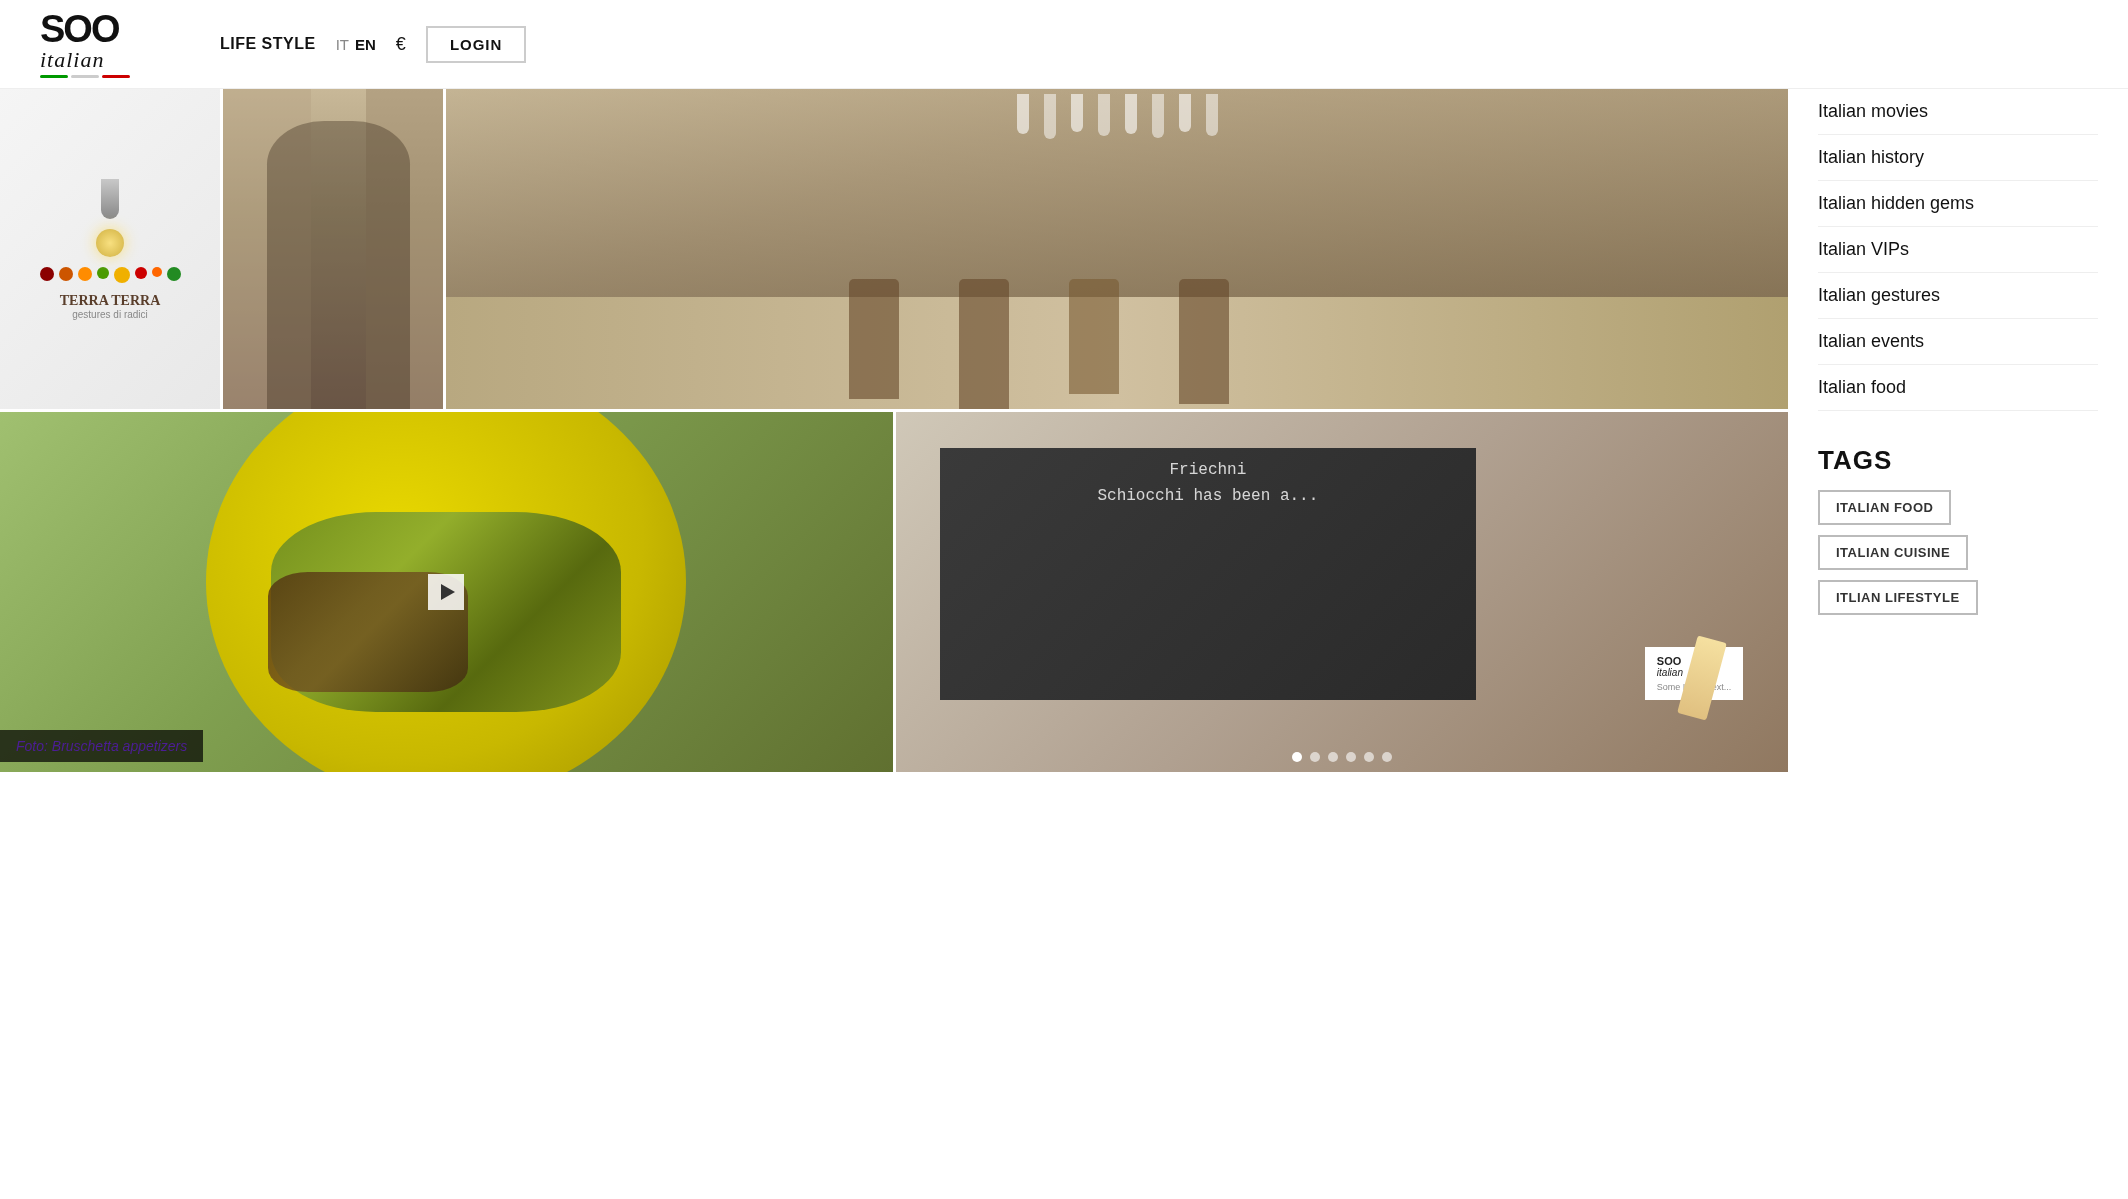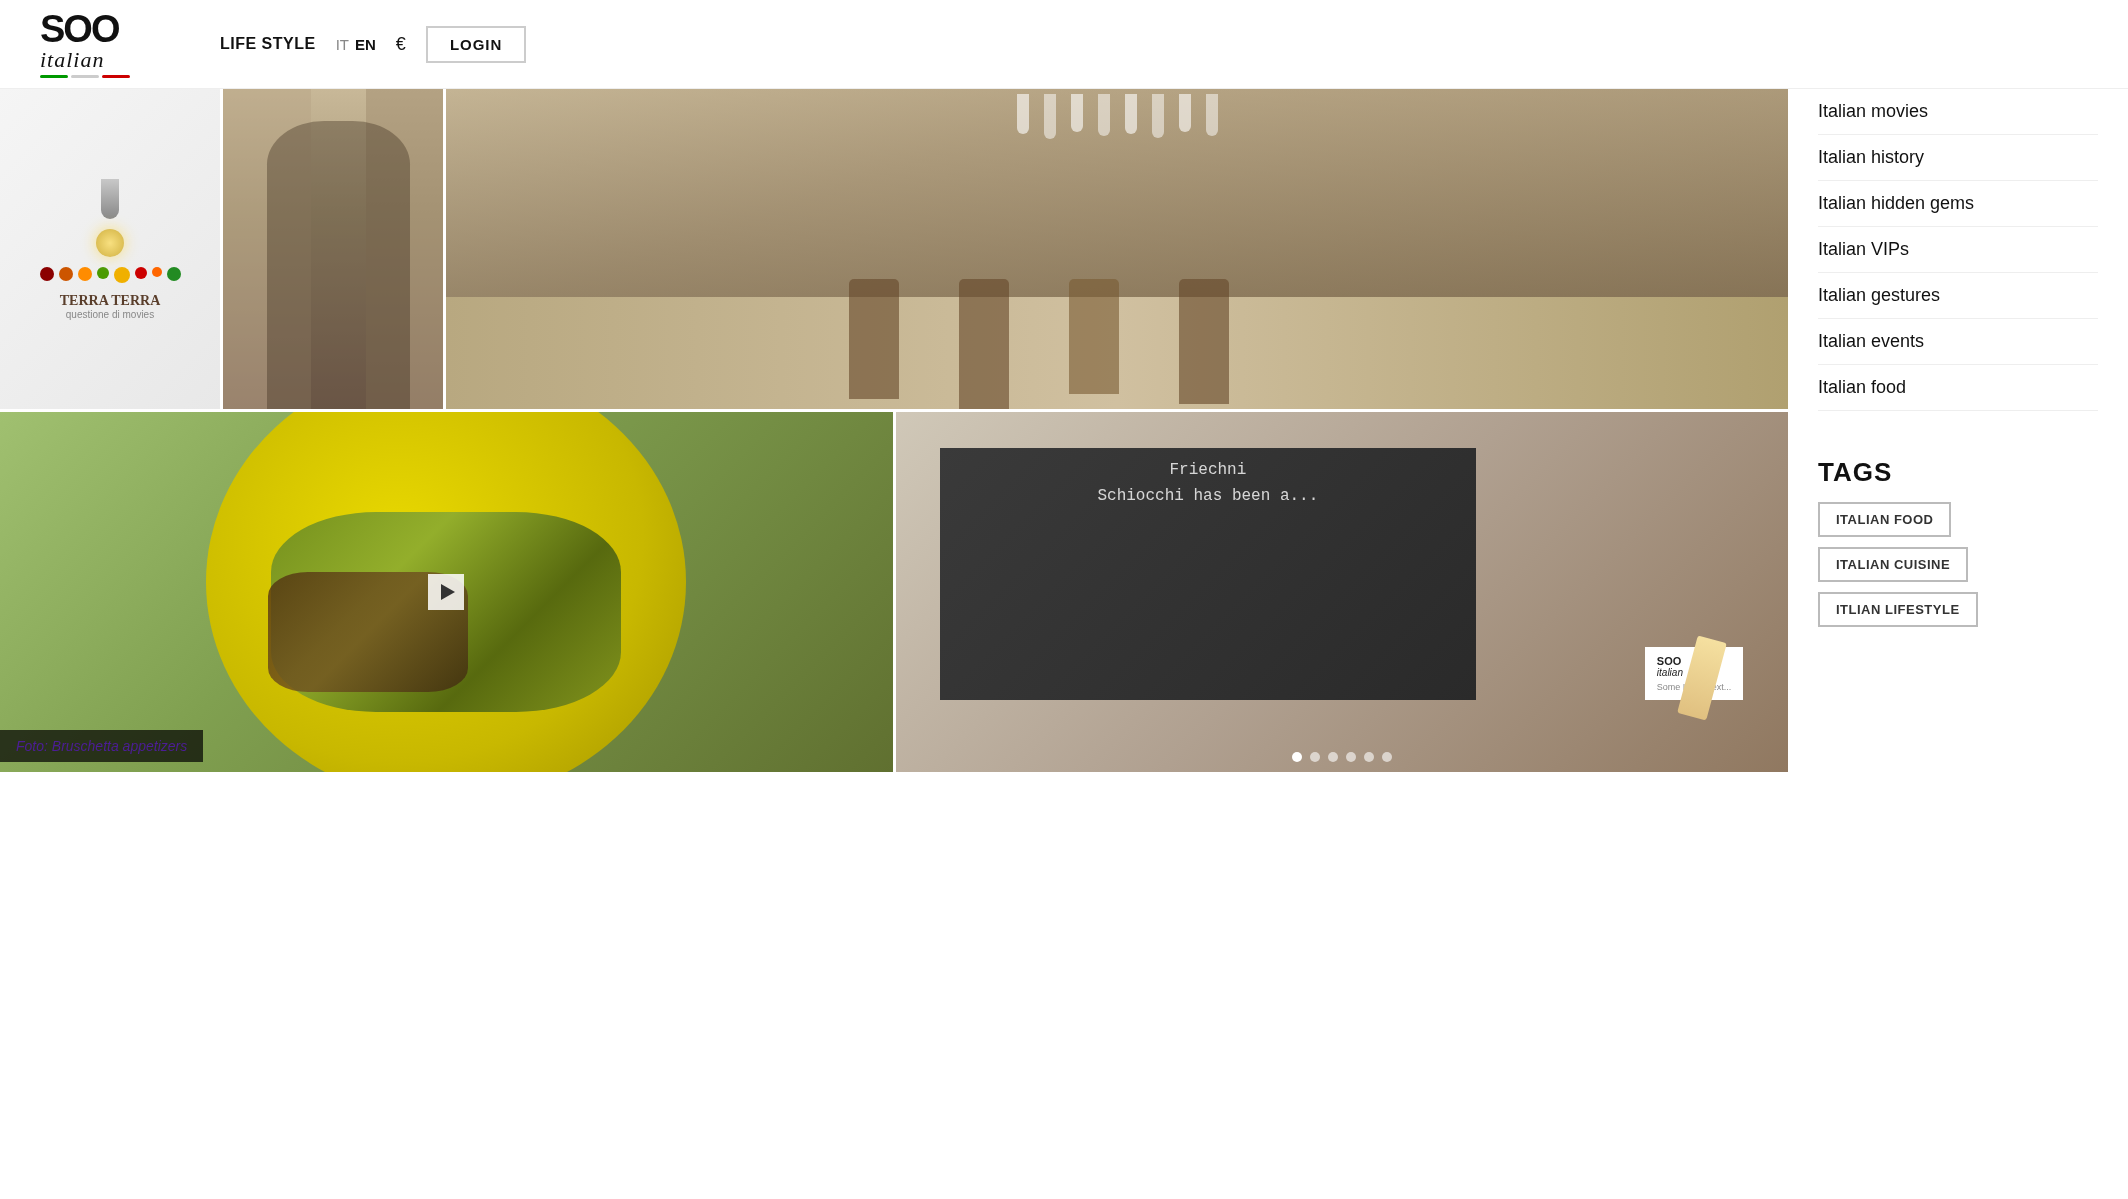--- a/index.html
+++ b/index.html
@@ -253,21 +253,21 @@
 
     
     .sidebar {
       width: 340px;
       flex-shrink: 0;
       padding: 0 30px 30px 30px;
     }
 
     .sidebar-links {
       list-style: none;
-      margin-bottom: 46px;
+      margin-bottom: 34px;
     }
     .sidebar-links li {
       padding: 12px 0;
       border-bottom: 1px solid #eee;
     }
     .sidebar-links li a {
       text-decoration: none;
       color: #111;
       font-size: 18px;
     }
@@ -340,21 +340,21 @@
               <span class="dot" style="width:14px;height:14px;background:#8B0000;"></span>
               <span class="dot" style="width:14px;height:14px;background:#cc5500;"></span>
               <span class="dot" style="width:14px;height:14px;background:#ff8c00;"></span>
               <span class="dot" style="width:12px;height:12px;background:#4a9a00;"></span>
               <span class="dot" style="width:16px;height:16px;background:#f0b000;"></span>
               <span class="dot" style="width:12px;height:12px;background:#cc0000;"></span>
               <span class="dot" style="width:10px;height:10px;background:#ff6600;"></span>
               <span class="dot" style="width:14px;height:14px;background:#228B22;"></span>
             </div>
             <div class="terra-title">TERRA TERRA</div>
-            <div class="terra-sub">questione di movies</div>
+            <div class="terra-sub">gestures di radici</div>
           </div>
         </div>
       </div>
 
       <div class="img-cell cell2">
         <div class="img-couple">
 
           <div style="position:absolute;inset:0;background:linear-gradient(180deg,#c8b898 0%,#a89878 40%,#887060 100%);"></div>
 
           <div style="position:absolute;top:0;left:0;width:40%;height:100%;background:rgba(180,160,130,0.4);"></div>

